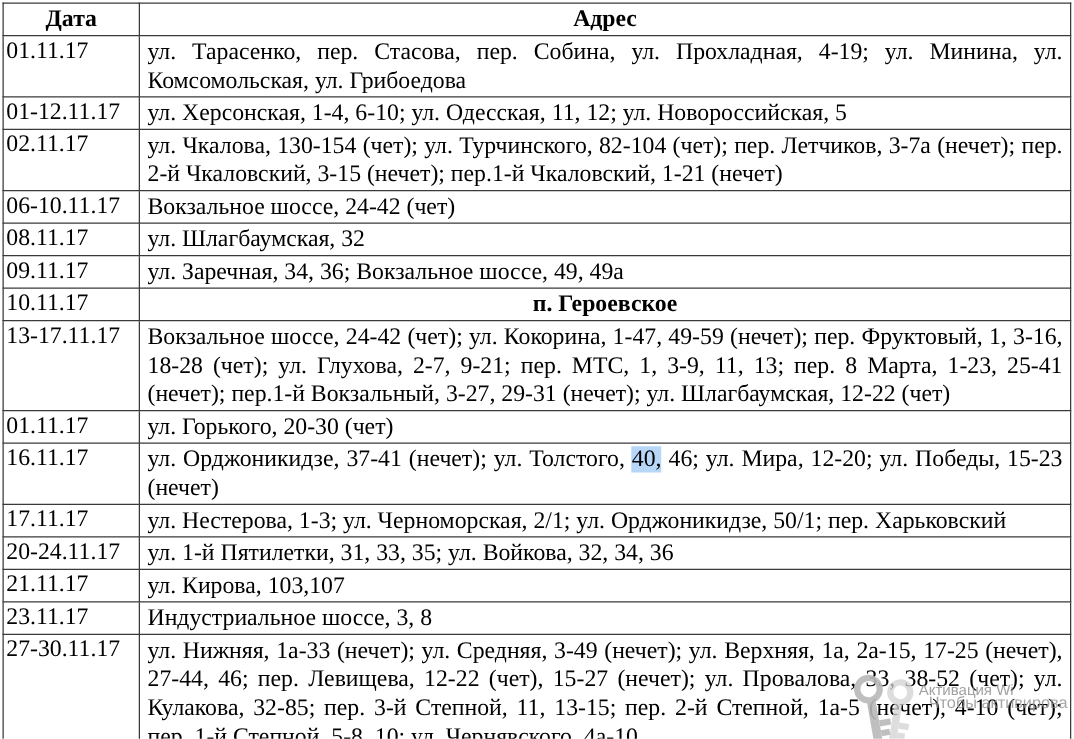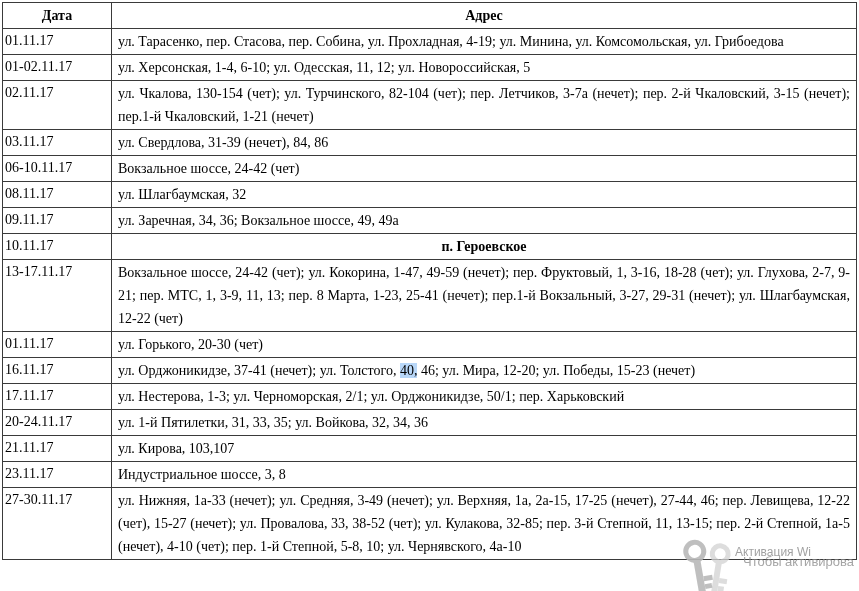--- a/index.html
+++ b/index.html
@@ -16,21 +16,21 @@
   }
   table {
     border-collapse: collapse;
     table-layout: fixed;
     width: 855px;
     margin: 2px 0 0 2px;
   }
   col.c-date { width: 109px; }
   th, td {
     border: 1px solid #3a3a3a;
-    font-size: 14px;
+    font-size: 19px;
     line-height: 23px;
     vertical-align: top;
     overflow: hidden;
   }
   th {
     font-weight: bold;
     text-align: center;
     padding: 1px 2px;
   }
   td.date {
@@ -94,30 +94,26 @@
       <th>Дата</th>
       <th>Адрес</th>
     </tr>
   </thead>
   <tbody id="rows">
       <tr>
         <td class="date">01.11.17</td>
         <td class="addr"><span>ул. Тарасенко, пер. Стасова, пер. Собина, ул. Прохладная, 4-19; ул. Минина, ул. Комсомольская, ул. Грибоедова</span></td>
       </tr>
       <tr>
-        <td class="date">01-02.11.17</td>
+        <td class="date">01-12.11.17</td>
         <td class="addr"><span>ул. Херсонская, 1-4, 6-10; ул. Одесская, 11, 12; ул. Новороссийская, 5</span></td>
       </tr>
       <tr>
         <td class="date">02.11.17</td>
         <td class="addr"><span>ул. Чкалова, 130-154 (чет); ул. Турчинского, 82-104 (чет); пер. Летчиков, 3-7а (нечет); пер. 2-й Чкаловский, 3-15 (нечет); пер.1-й Чкаловский, 1-21 (нечет)</span></td>
-      </tr>
-      <tr>
-        <td class="date">03.11.17</td>
-        <td class="addr"><span>ул. Свердлова, 31-39 (нечет), 84, 86</span></td>
       </tr>
       <tr>
         <td class="date">06-10.11.17</td>
         <td class="addr"><span>Вокзальное шоссе, 24-42 (чет)</span></td>
       </tr>
       <tr>
         <td class="date">08.11.17</td>
         <td class="addr"><span>ул. Шлагбаумская, 32</span></td>
       </tr>
       <tr>

